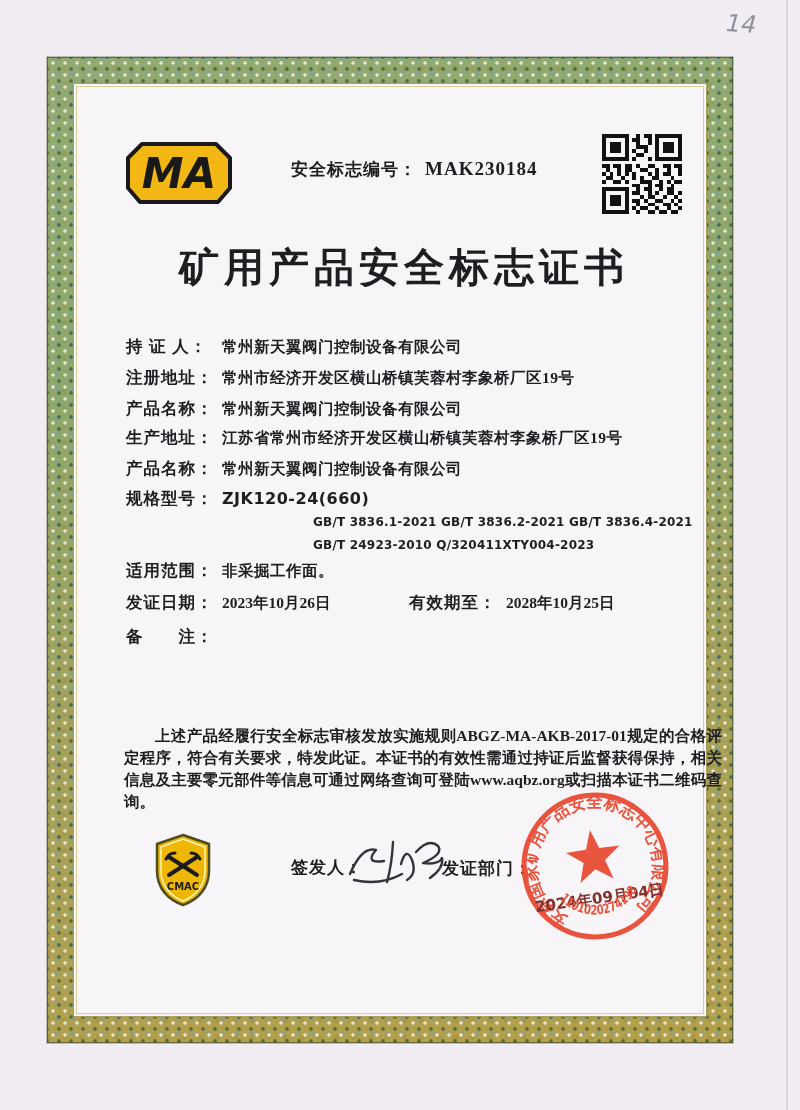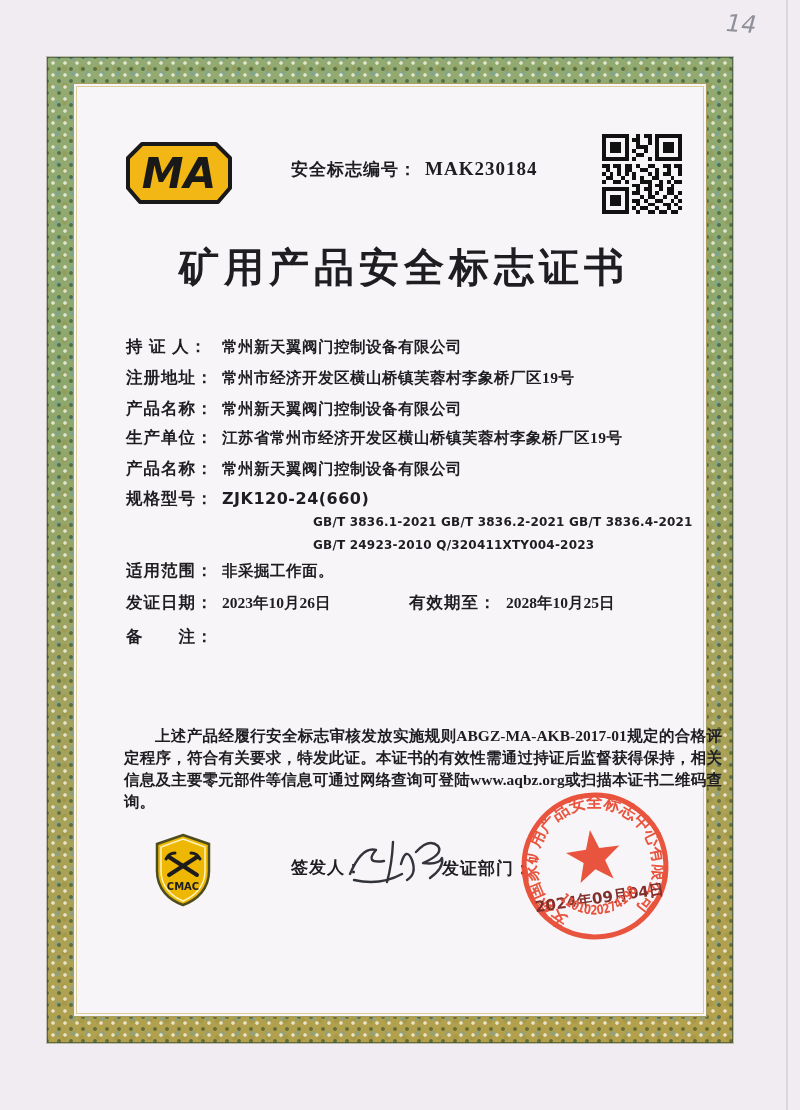--- a/index.html
+++ b/index.html
@@ -173,21 +173,21 @@
   </div>
   <div class="row" style="top:367px">
     <span class="lbl">注册地址：</span>
     <span class="val">常州市经济开发区横山桥镇芙蓉村李象桥厂区19号</span>
   </div>
   <div class="row" style="top:398px">
     <span class="lbl">产品名称：</span>
     <span class="val">常州新天翼阀门控制设备有限公司</span>
   </div>
   <div class="row" style="top:427px">
-    <span class="lbl">生产单位：</span>
+    <span class="lbl">生产地址：</span>
     <span class="val">江苏省常州市经济开发区横山桥镇芙蓉村李象桥厂区19号</span>
   </div>
   <div class="row" style="top:458px">
     <span class="lbl">产品名称：</span>
     <span class="val">常州新天翼阀门控制设备有限公司</span>
   </div>
   <div class="row" style="top:488px">
     <span class="lbl">规格型号：</span>
     <span class="val" style="font-family:'DejaVu Sans',sans-serif;font-size:16px">ZJK120-24(660)</span>
   </div>

